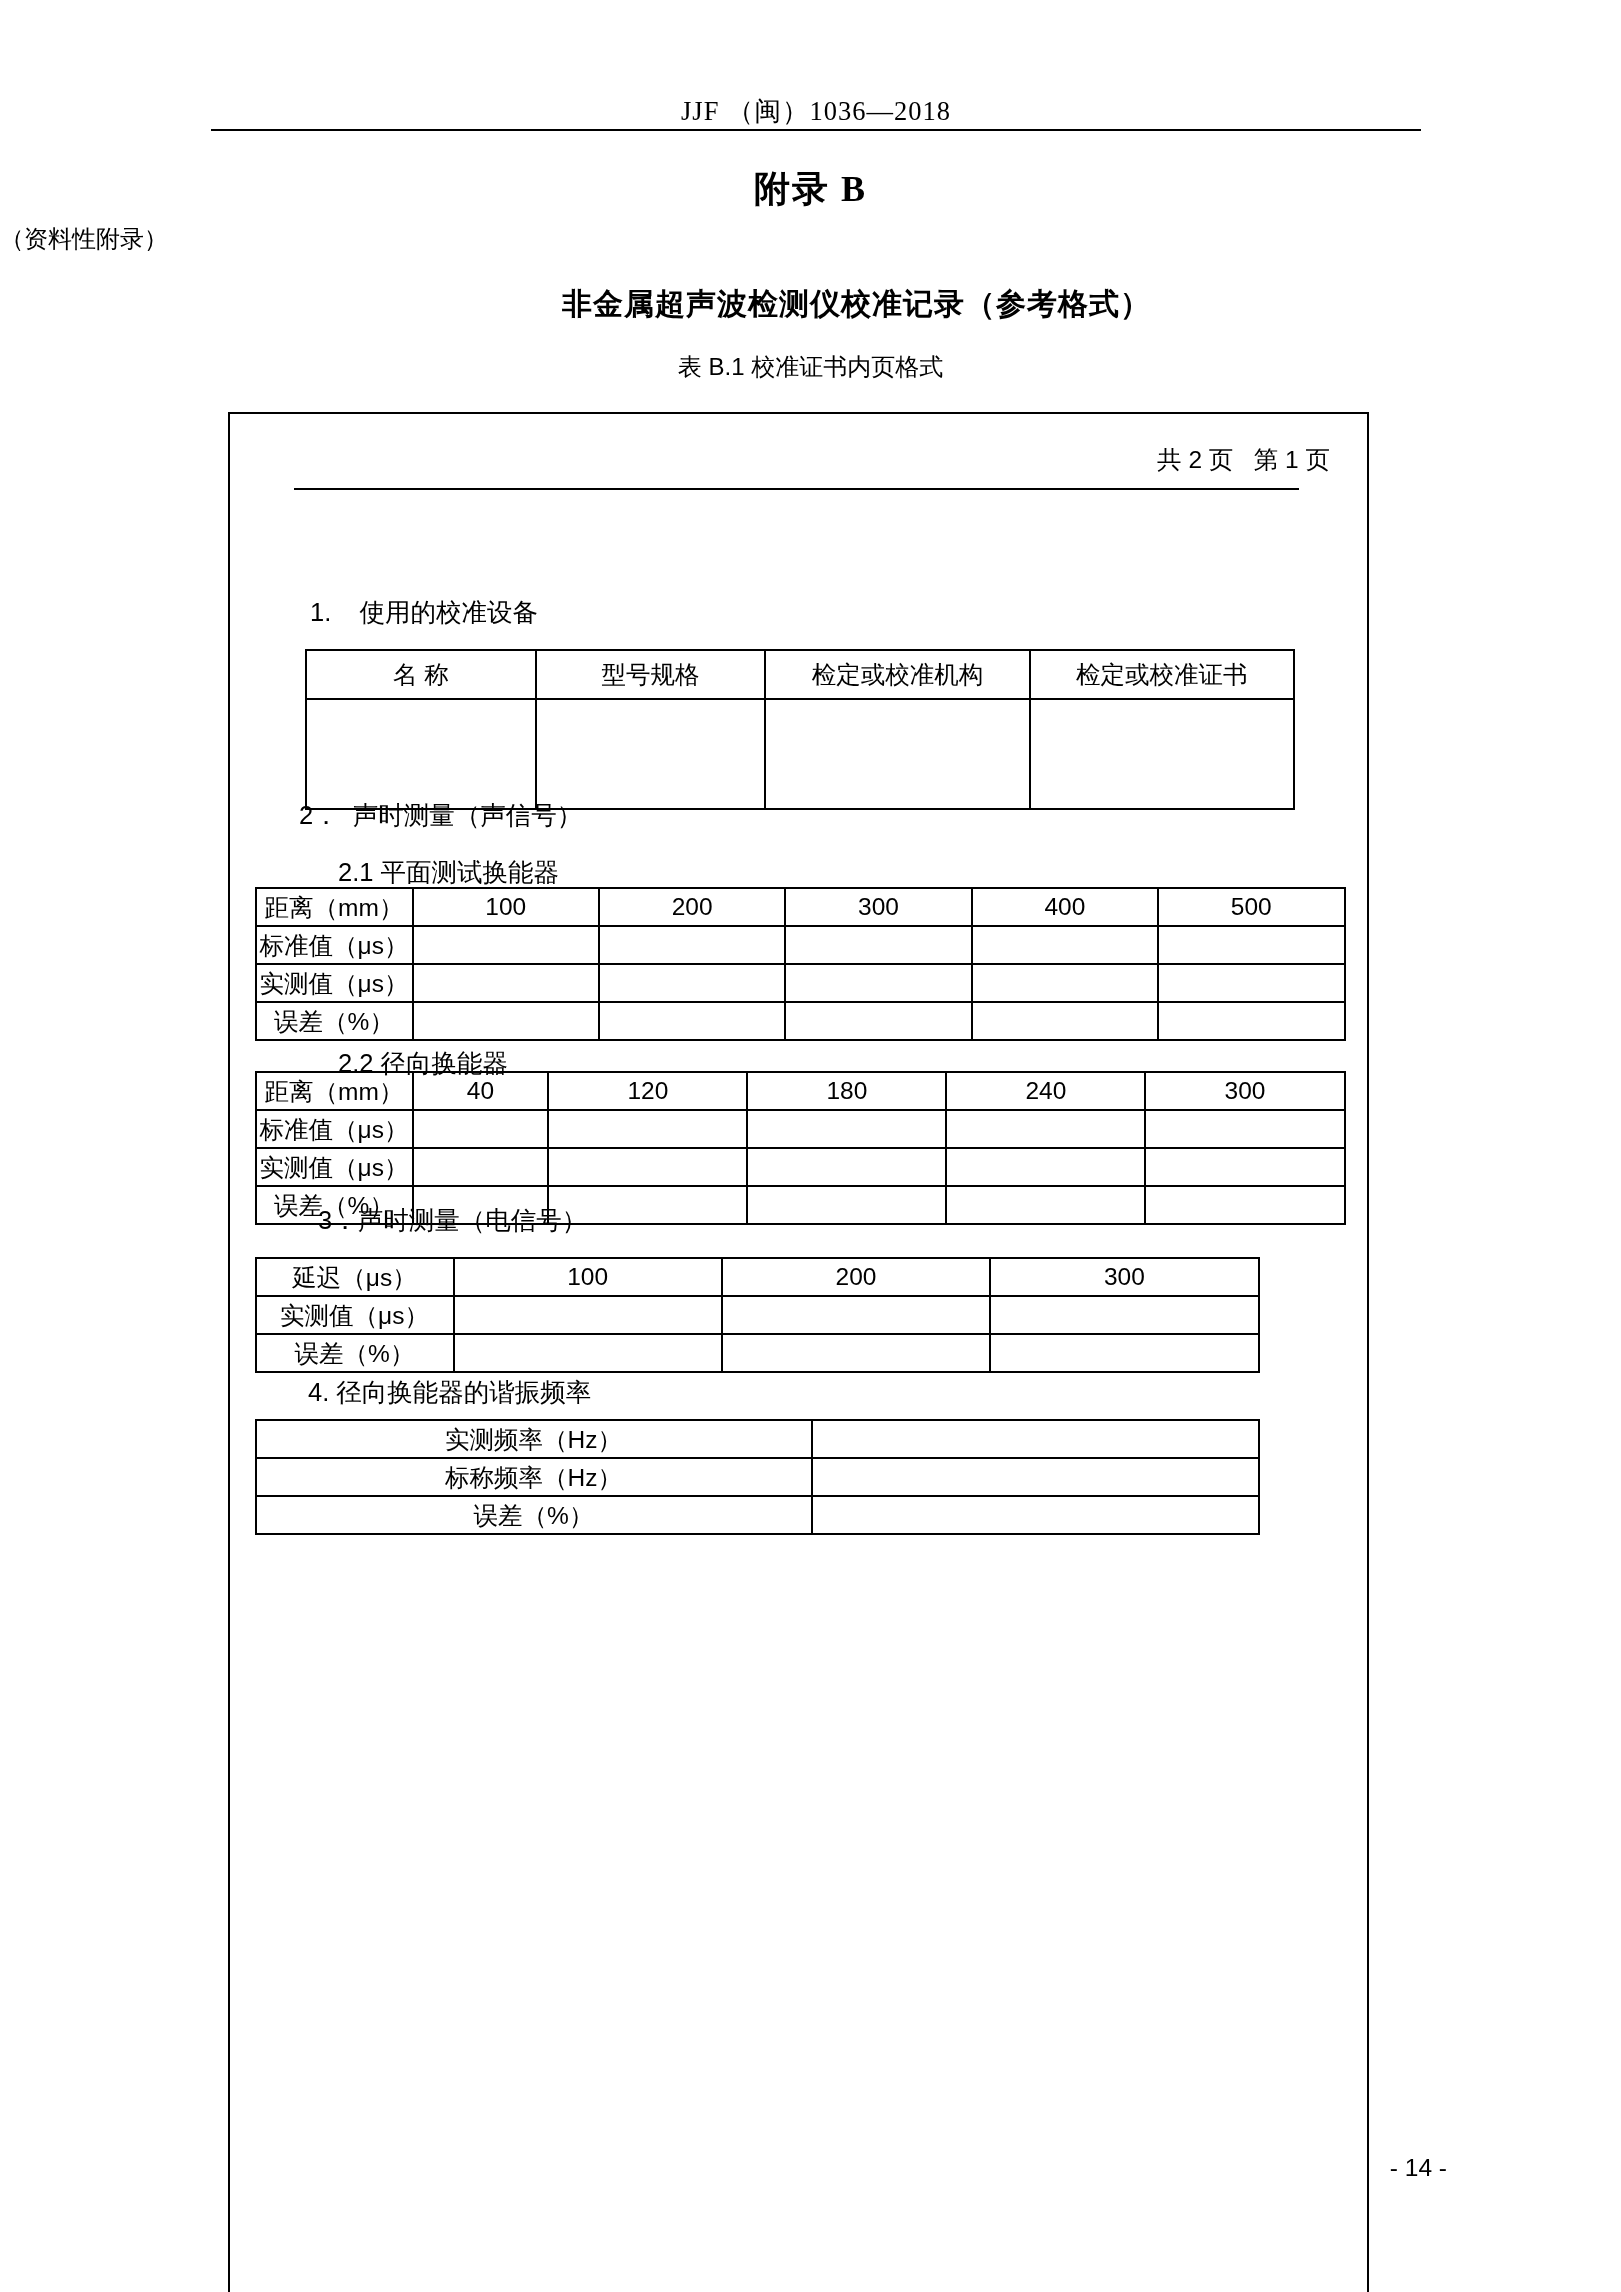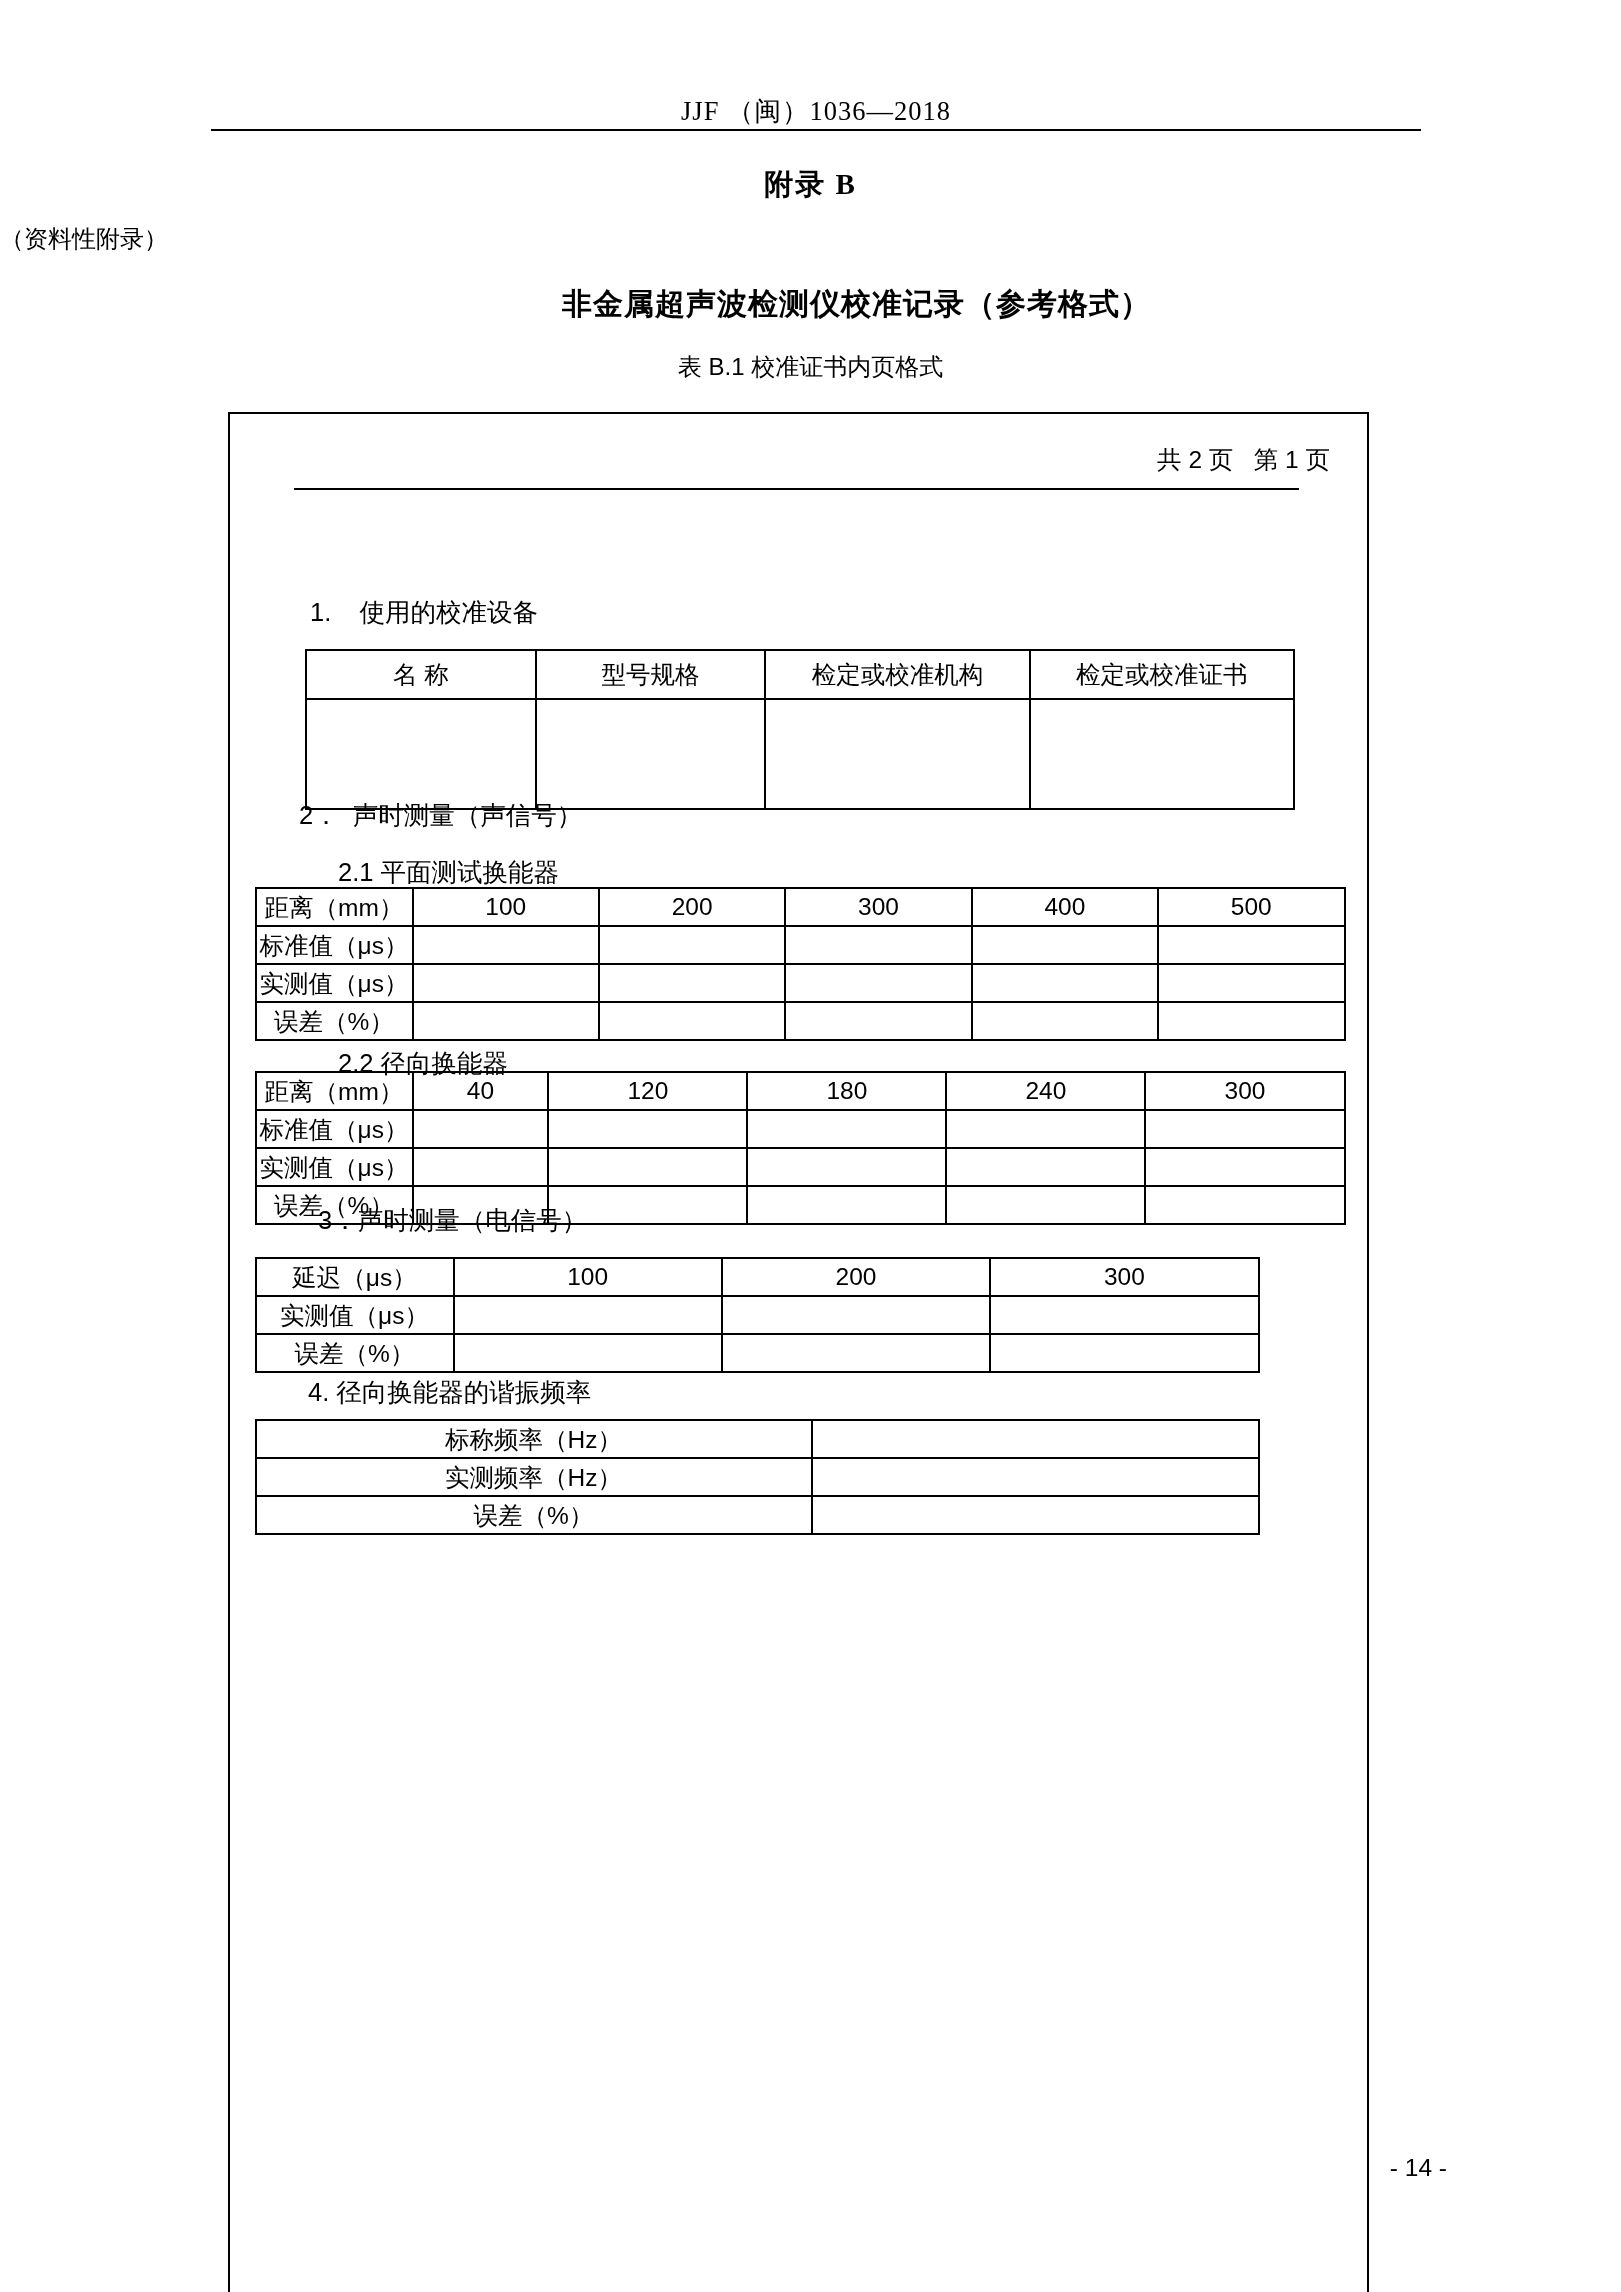--- a/index.html
+++ b/index.html
@@ -39,21 +39,21 @@
     height: 0;
     border-top: 2.9px solid #000;
   }
   
   .title-b {
     position: absolute;
     left: 0;
     top: 165px;
     width: 1621px;
     text-align: center;
-    font-size: 29px;
+    font-size: 36px;
     font-weight: bold;
     letter-spacing: 2px;
   }
   .subtitle {
     position: absolute;
     left: 0;
     top: 223px;
     width: 1621px;
     text-align: left;
     font-size: 24px;
@@ -321,28 +321,28 @@
         <td></td>
       </tr>
     </tbody>
       </table>
 
     <div class="sec sec-4">4. 径向换能器的谐振频率</div>
 
     <table class="grid" id="tbl-resonance">
       <tbody>
           <tr>
+        <td class="lbl">实测频率（Hz）</td>
+        <td></td>
+      </tr>
+      <tr>
         <td class="lbl">标称频率（Hz）</td>
         <td></td>
       </tr>
       <tr>
-        <td class="lbl">实测频率（Hz）</td>
-        <td></td>
-      </tr>
-      <tr>
         <td class="lbl">误差（%）</td>
         <td></td>
       </tr>
     </tbody>
       </table>
 
   </div>
 
   <div class="page-number">- 14 -</div>
 

